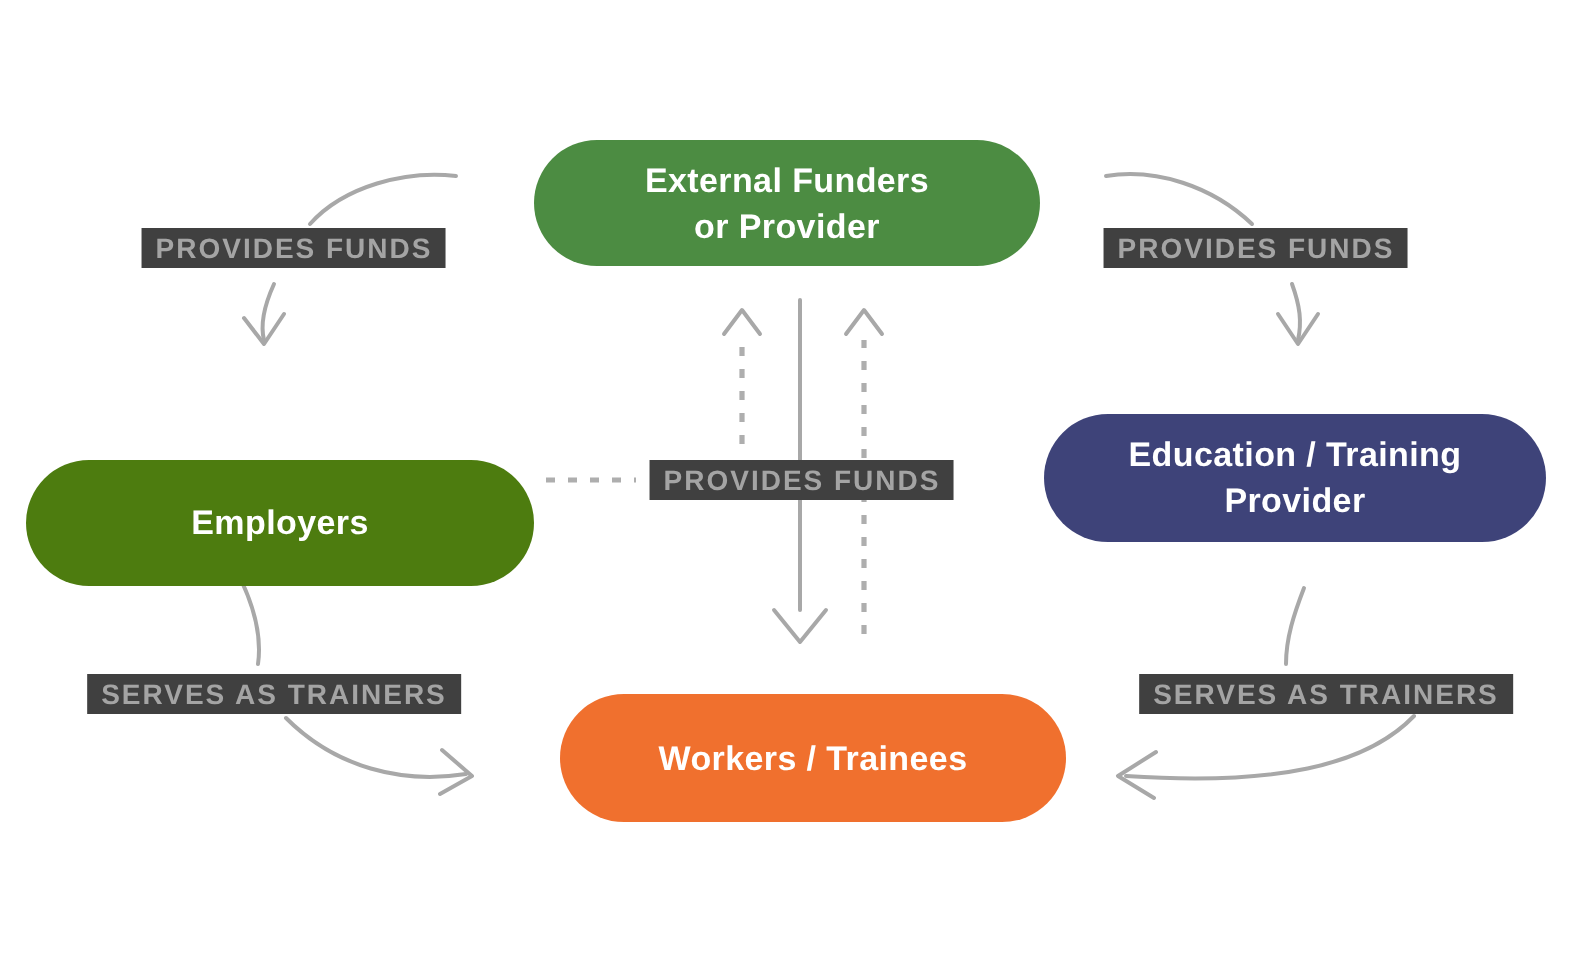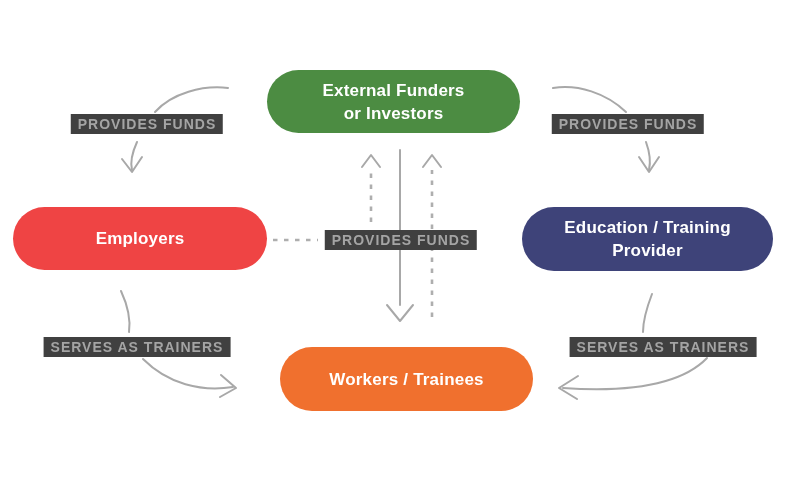--- a/index.html
+++ b/index.html
@@ -82,24 +82,24 @@
 
     <g fill="none" stroke="#aeaeae" stroke-width="2.6" stroke-linecap="butt" stroke-dasharray="4.5 6.5">
       <path d="M 371 222 L 371 170"></path>
       <path d="M 432 317 L 432 170"></path>
       <path d="M 273 240 L 318 240"></path>
     </g>
   </svg>
 
   <div class="pill pill-green" style="background: rgb(76, 140, 66);">
     <span>External Funders</span>
-    <span>or Investors</span>
+    <span>or Provider</span>
   </div>
 
-  <div class="pill pill-emp" style="background: #ef4444;">
+  <div class="pill pill-emp" style="background: #4d7c0f; margin-top: 23px;">
     <span>Employers</span>
   </div>
 
   <div class="pill pill-edu" style="background: rgb(62, 67, 121);">
     <span>Education / Training</span>
     <span>Provider</span>
   </div>
 
   <div class="pill pill-work" style="background: rgb(240, 112, 46);">
     <span>Workers / Trainees</span>

